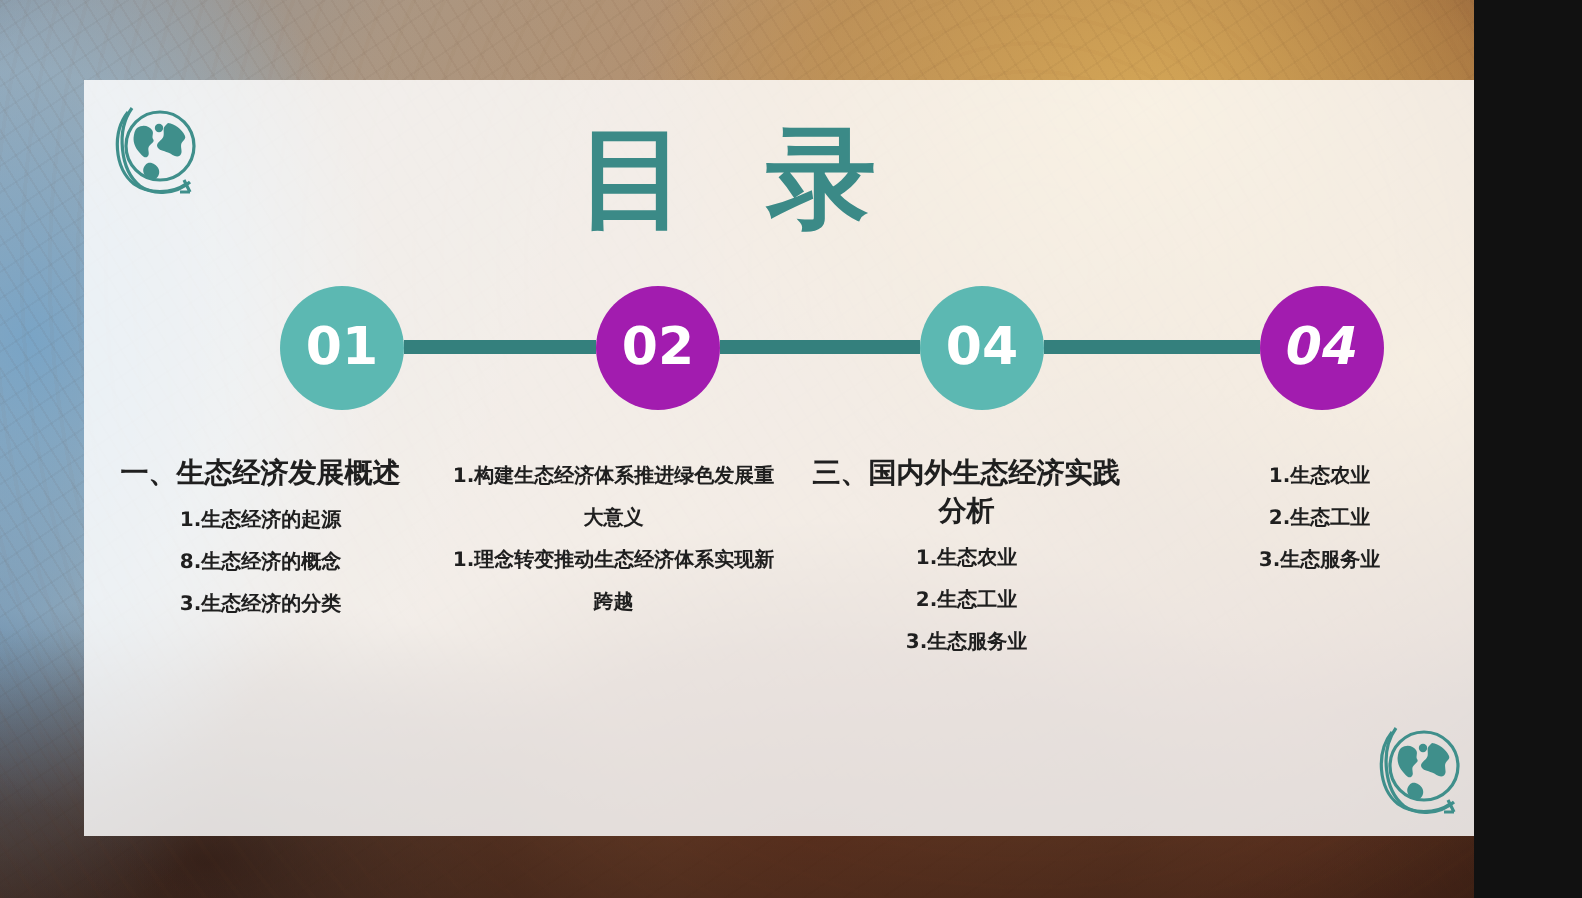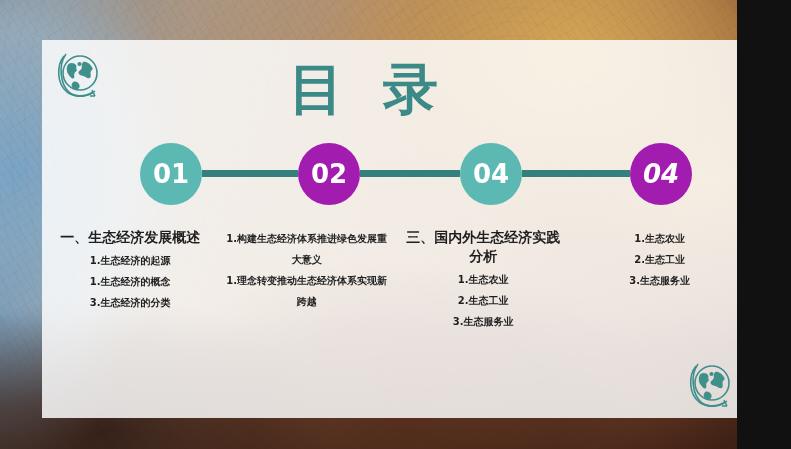--- a/index.html
+++ b/index.html
@@ -209,21 +209,21 @@
     <div class="node dark" style="left:588px;font-style:italic;">
       <span>04</span>
     </div>
   </div>
 
   <div class="columns">
 
     <div class="col">
       <div class="col-heading">一、生态经济发展概述</div>
       <div class="col-item">1.生态经济的起源</div>
-      <div class="col-item">1.生态经济的概念</div>
+      <div class="col-item">8.生态经济的概念</div>
       <div class="col-item">3.生态经济的分类</div>
     </div>
 
     <div class="col">
       <div class="col-item">1.构建生态经济体系推进绿色发展重大意义</div>
       <div class="col-item">1.理念转变推动生态经济体系实现新跨越</div>
     </div>
 
     <div class="col">
       <div class="col-heading">三、国内外生态经济实践分析</div>

